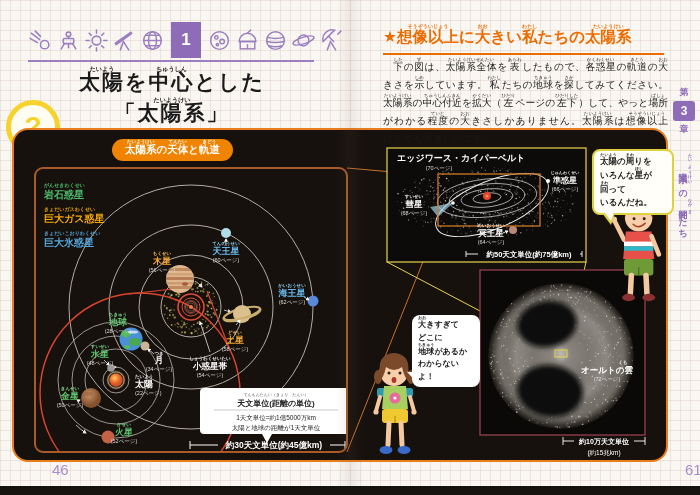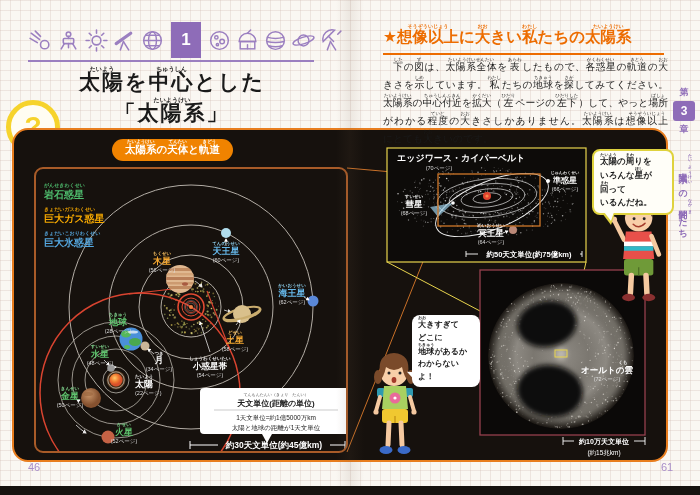--- a/index.html
+++ b/index.html
@@ -56,21 +56,21 @@
   .boy-bubble{left:592px;top:149px;width:66px;font-size:8.5px;line-height:13px;border:2px solid #dfd23e;}
   .boy-bubble::before{content:"";position:absolute;left:8px;bottom:-12px;border-style:solid;
     border-width:12px 4px 0 9px;border-color:#dfd23e transparent transparent transparent;}
   .boy-bubble::after{content:"";position:absolute;left:10px;bottom:-8px;border-style:solid;
     border-width:9px 3px 0 7px;border-color:#fffef8 transparent transparent transparent;}
   .girl-bubble{left:412px;top:315px;width:56px;font-size:8px;line-height:12.5px;background:#fff;}
   .girl-bubble::after{content:"";position:absolute;left:-6px;bottom:6px;border-style:solid;
     border-width:2px 12px 8px 0;border-color:transparent #fff transparent transparent;transform:rotate(14deg);}
   .character{z-index:5;}
   
-  .page-num{color:#a78cc8;font-size:11px;z-index:3;}
+  .page-num{color:#a78cc8;font-size:15px;z-index:3;margin-left:24px;}
   .bottom-strip{left:0;top:486px;width:700px;height:9px;background:#17130f;z-index:7;}
   .gutter{left:336px;top:0;width:28px;height:486px;z-index:8;pointer-events:none;
     background:linear-gradient(90deg, rgba(110,85,65,0) 0%, rgba(110,85,65,.10) 50%, rgba(110,85,65,0) 100%);}
 </style>
 </head>
 <body>
 
 <div class="abs icon-row">
   <span>
       <svg width="25" height="25" viewBox="0 0 24 24" fill="none" stroke="#9b7fc0" stroke-width="1.5" stroke-linecap="round">

